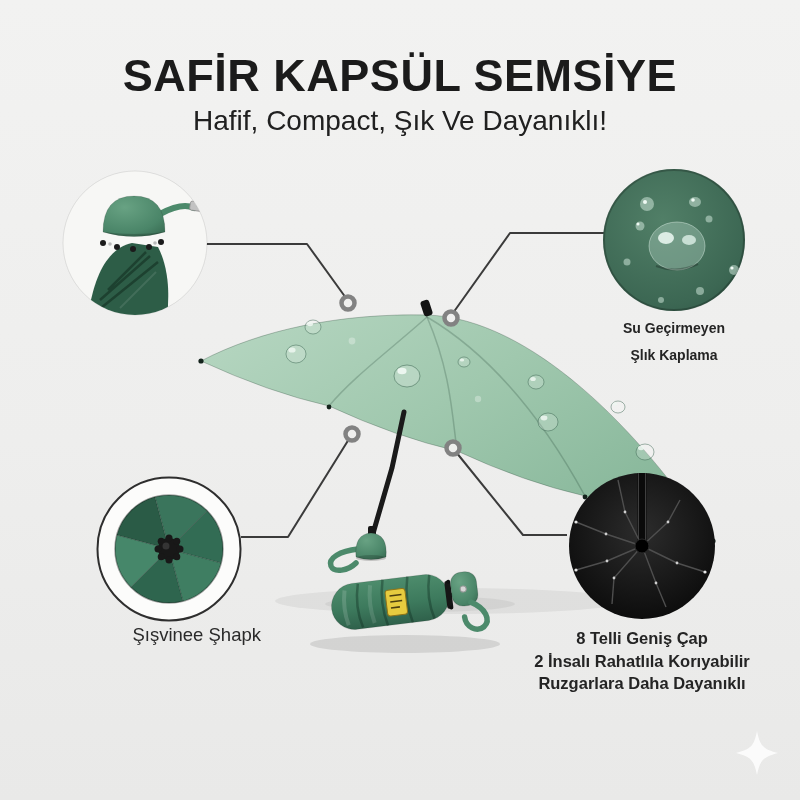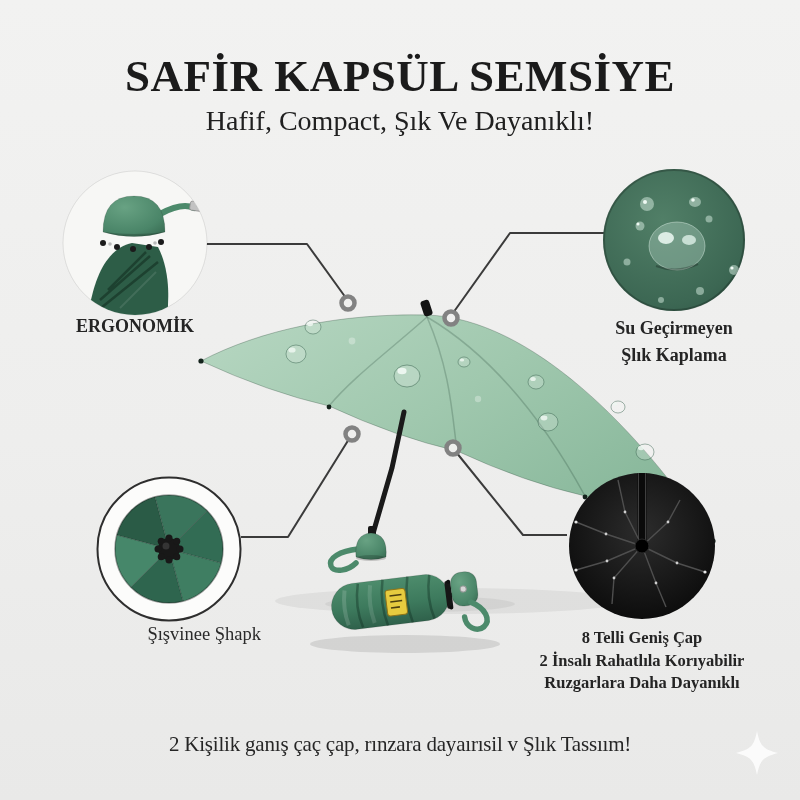--- a/index.html
+++ b/index.html
@@ -1,32 +1,32 @@
 <!DOCTYPE html>
 <html><head>
 <meta charset="utf-8">
 <style>
   html,body { margin:0; padding:0; background:#dcdcdc; }
   .canvas {
     position:relative; width:800px; height:800px; overflow:hidden;
     background:linear-gradient(180deg,#f2f2f1 0%,#eeeeed 55%,#e9e9e8 100%);
-    font-family:Liberation Serif, serif;
+    font-family:Liberation Sans, sans-serif;
   }
   .abs { position:absolute; }
   .title {
     top:50px; left:0; width:800px; text-align:center;
     font-size:45px; font-weight:800; letter-spacing:.5px; color:#1b1b1b; margin:0;
   }
   .subtitle {
     top:105px; left:0; width:800px; text-align:center;
     font-size:28px; font-weight:400; color:#202020; margin:0;
   }
   .lbl { position:absolute; text-align:center; color:#242424; }
   .lbl-tl { left:35px;  top:313px; width:200px; font-weight:700; font-size:18px;  line-height:27px; }
-  .lbl-tr { left:574px; top:315px; width:200px; font-weight:700; font-size:18px;  line-height:27px; }
+  .lbl-tr { left:574px; top:315px; width:200px; font-weight:700; font-size:14px;  line-height:27px; }
   .lbl-bl { left:61px;  top:624px; width:200px; font-weight:400; font-size:18.5px; color:#2a2a2a;text-align:right; }
   .lbl-br { left:482px; top:627px; width:320px; font-weight:700; font-size:16.5px; line-height:22.5px; }
   .caption {
     top:732px; left:0; width:800px; text-align:center;
     font-size:21px; color:#262626; letter-spacing:-.2px;
   }
   svg { display:block; }
 </style>
 </head>
 <body>
@@ -279,31 +279,29 @@
             <circle cx="576" cy="522" r="1.6"></circle>
         </g>
         <circle cx="642" cy="546" r="7" fill="#000000" stroke="#2a2a2a"></circle>
       </g>
     </g>
 
     <path d="M757,731 C760,746 763,749 778,753 C763,757 760,760 757,775 C754,760 751,757 736,753 C751,749 754,746 757,731 Z" fill="#fcfcfc" opacity="0.95"></path>
   </svg>
 
   <div class="lbl lbl-tl">
-    <div>ERGONOMİK</div>
   </div>
 
   <div class="lbl lbl-tr">
     <div>Su Geçirmeyen</div>
     <div>Şlık Kaplama</div>
   </div>
 
   <div class="lbl lbl-bl">Şışvinee Şhapk</div>
 
   <div class="lbl lbl-br">
     <div>8 Telli Geniş Çap</div>
     <div>2 İnsalı Rahatlıla Korıyabilir</div>
     <div>Ruzgarlara Daha Dayanıklı</div>
   </div>
 
-  <div class="abs caption">2 Kişilik ganış çaç çap, rınzara dayaırısil v Şlık Tassıım!</div>
 
 </div>
 
 </body></html>

